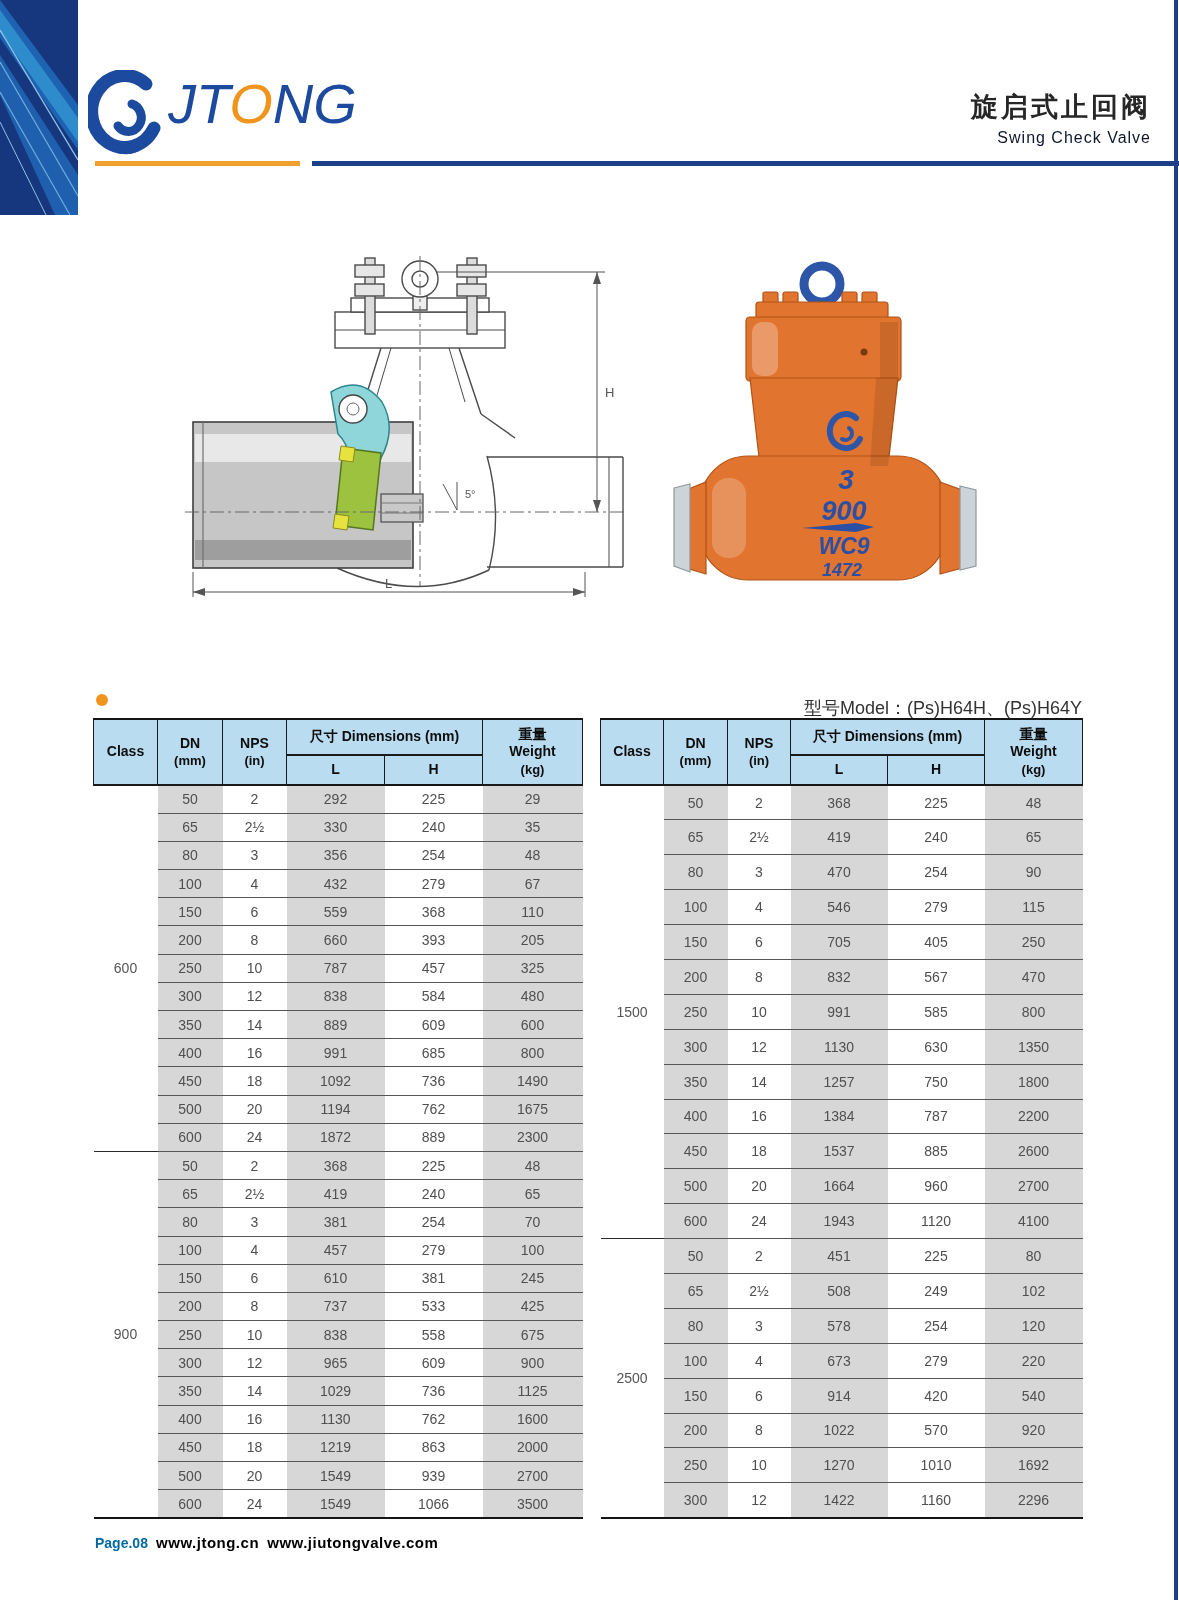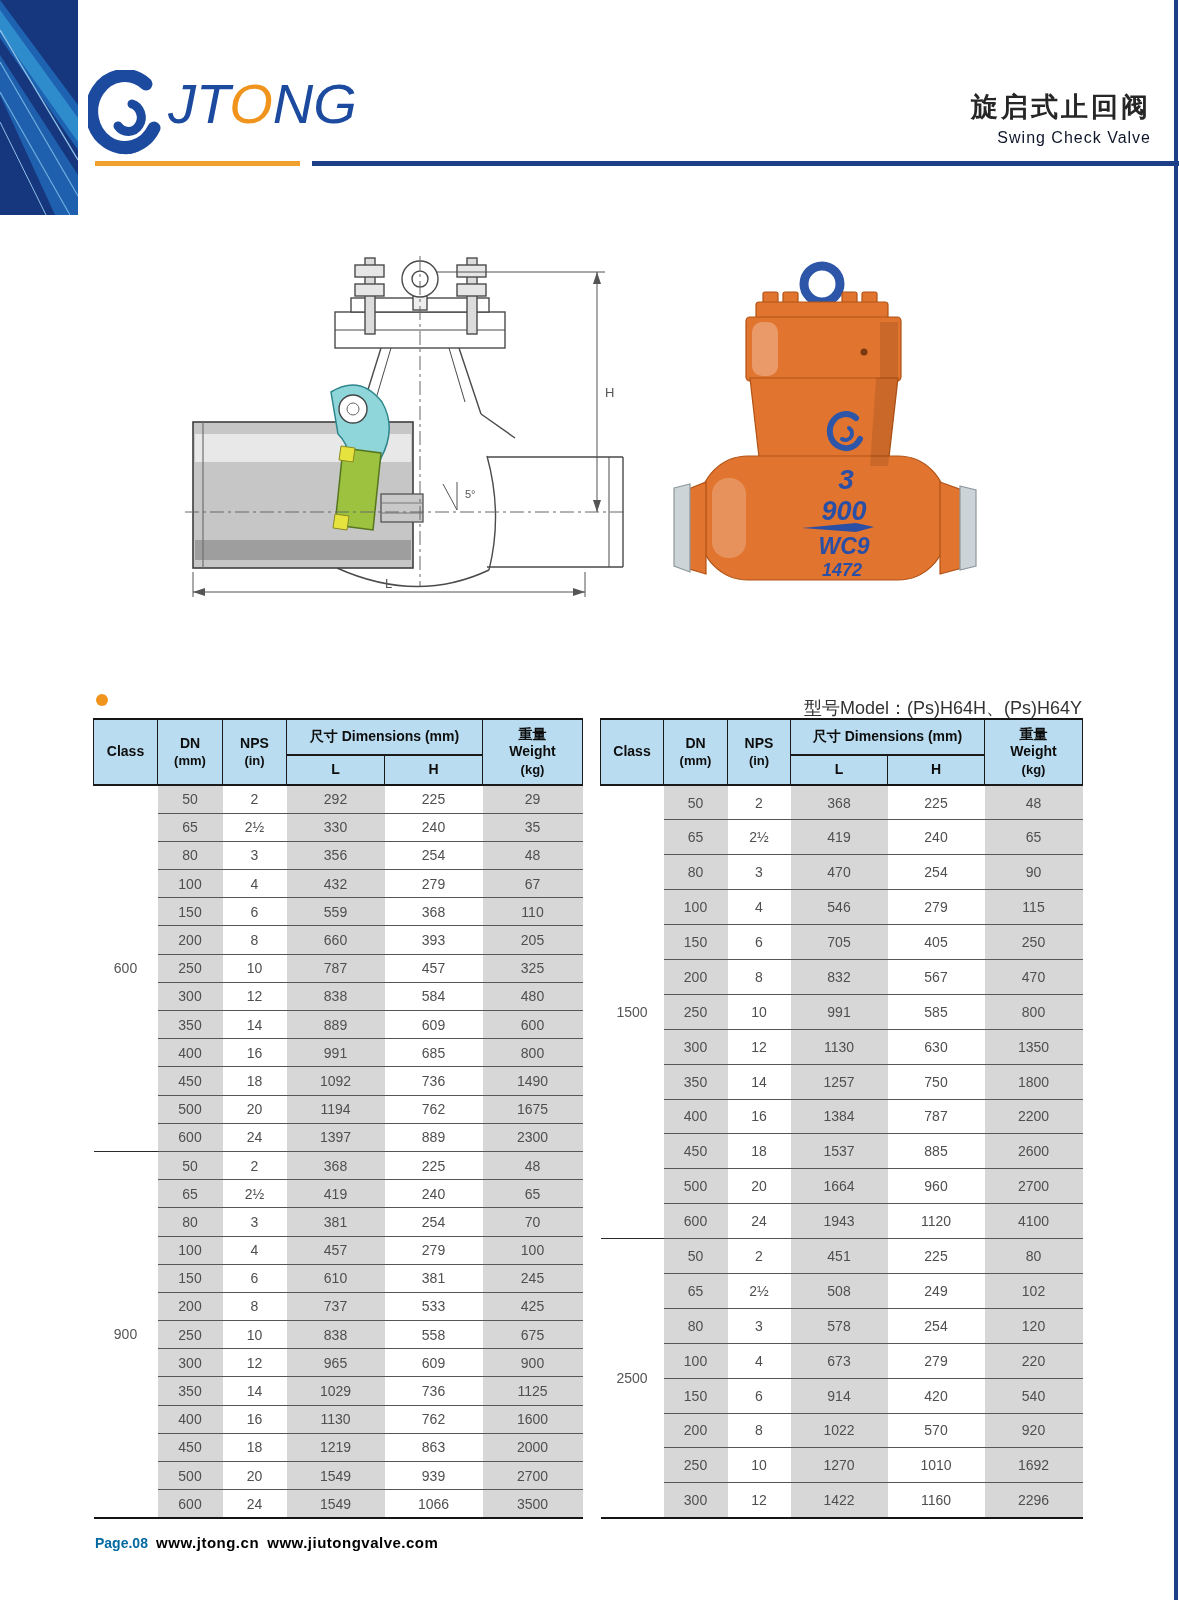--- a/index.html
+++ b/index.html
@@ -311,21 +311,21 @@
         <tr>
           <td class="col-dn">500</td>
           <td class="col-nps">20</td>
           <td class="col-l">1194</td>
           <td class="col-h">762</td>
           <td class="col-wt">1675</td>
         </tr>
         <tr>
           <td class="col-dn">600</td>
           <td class="col-nps">24</td>
-          <td class="col-l">1397</td>
+          <td class="col-l">1872</td>
           <td class="col-h">889</td>
           <td class="col-wt">2300</td>
         </tr>
         <tr class="group-start">
           <td class="col-class" rowspan="13">900</td>
           <td class="col-dn">50</td>
           <td class="col-nps">2</td>
           <td class="col-l">368</td>
           <td class="col-h">225</td>
           <td class="col-wt">48</td>

